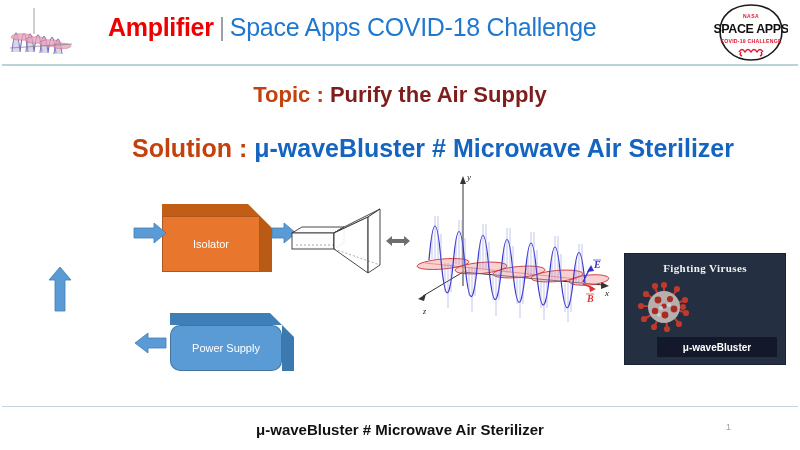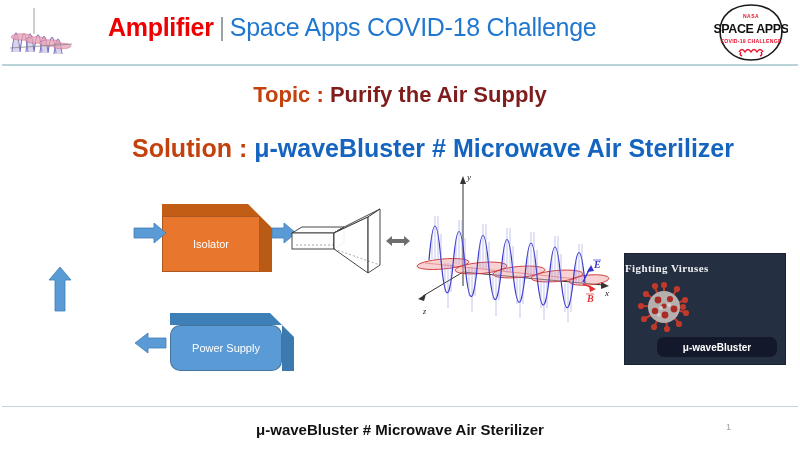--- a/index.html
+++ b/index.html
@@ -100,34 +100,34 @@
 
   
   #virus-card {
     position: absolute; left: 624px; top: 253px;
     width: 160px; height: 110px;
     background: #252f42;
     border: 1px solid #1a2233;
   }
   #virus-card-title {
     position: absolute; left: 0; top: 8px; width: 160px;
-    text-align: left;
+    text-align: center;
     color: #f0f0f0;
     font-family: "Liberation Serif", serif;
     font-size: 11px; font-weight: bold;
     letter-spacing: 0.4px;
   }
   #virus-image { position: absolute; left: 12px; top: 26px; width: 54px; height: 54px; }
   #virus-card-label {
     position: absolute; left: 32px; top: 83px;
     width: 120px; height: 20px;
     background: #13192a;
     color: #ffffff;
     font-size: 10px; font-weight: bold;
-    display: flex; align-items: center; justify-content: center; border-radius: 7px;
+    display: flex; align-items: center; justify-content: center;
   }
 
   
   #footer-divider {
     position: absolute; left: 2px; top: 406px;
     width: 796px; height: 1px;
     background: #c3d6dc;
   }
   #footer-title {
     position: absolute; left: 0; top: 421px;

